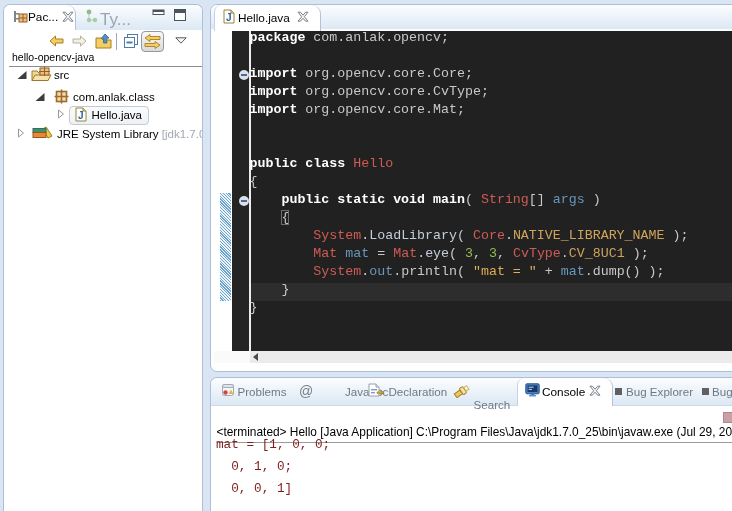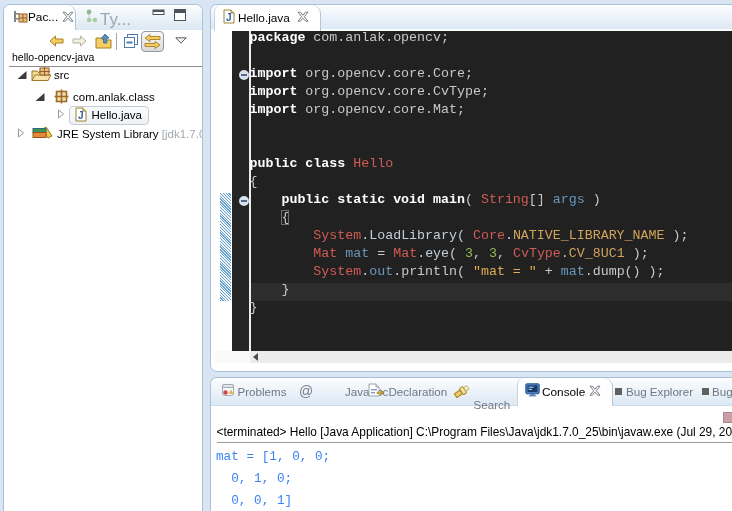--- a/index.html
+++ b/index.html
@@ -39,21 +39,21 @@
 .it{color:#c3ced9;}
 #escroll{left:36px;top:320px;width:491px;height:12px;background:#ebebeb;}
 #escorner{left:0;top:320px;width:36px;height:12px;background:#fafafa;}
 .larr{width:0;height:0;border-top:4px solid transparent;border-bottom:4px solid transparent;border-right:5px solid #4a4a4a;}
 
 #bpanel{left:210px;top:377px;width:530px;height:134px;background:#fff;border:1px solid #aabfd8;border-bottom:none;border-radius:7px 0 0 0;overflow:hidden;}
 #bphead{left:0;top:0;width:530px;height:27px;background:linear-gradient(#fcfdfe,#dce8f4);border-bottom:1px solid #cddcea;}
 #bptab{left:306px;top:0;width:94px;height:28px;background:#fff;border-left:1px solid #c6d4e2;border-right:1px solid #b3c4d8;border-radius:7px 9px 0 0;}
 .btit{font-size:11.6px;color:#6e7884;white-space:nowrap;}
 #term{left:5.5px;top:47px;font-size:11.9px;color:#000;white-space:nowrap;}
-#cout{left:5px;top:68px;font-family:"Liberation Mono",monospace;font-size:12.7px;line-height:22px;color:#3b82f6;white-space:pre;}
+#cout{left:5px;top:56px;font-family:"Liberation Mono",monospace;font-size:12.7px;line-height:22px;color:#7f1d1d;white-space:pre;}
 .bsq{width:7px;height:7px;background:#606060;}
 svg{display:block;}
 </style>
 </head>
 <body>
 
 <div class="abs" id="lpanel">
   <div class="abs" id="lphead"></div>
   <div class="abs" id="lptab"></div>
   <div class="abs" style="left:9px;top:3.5px;">

